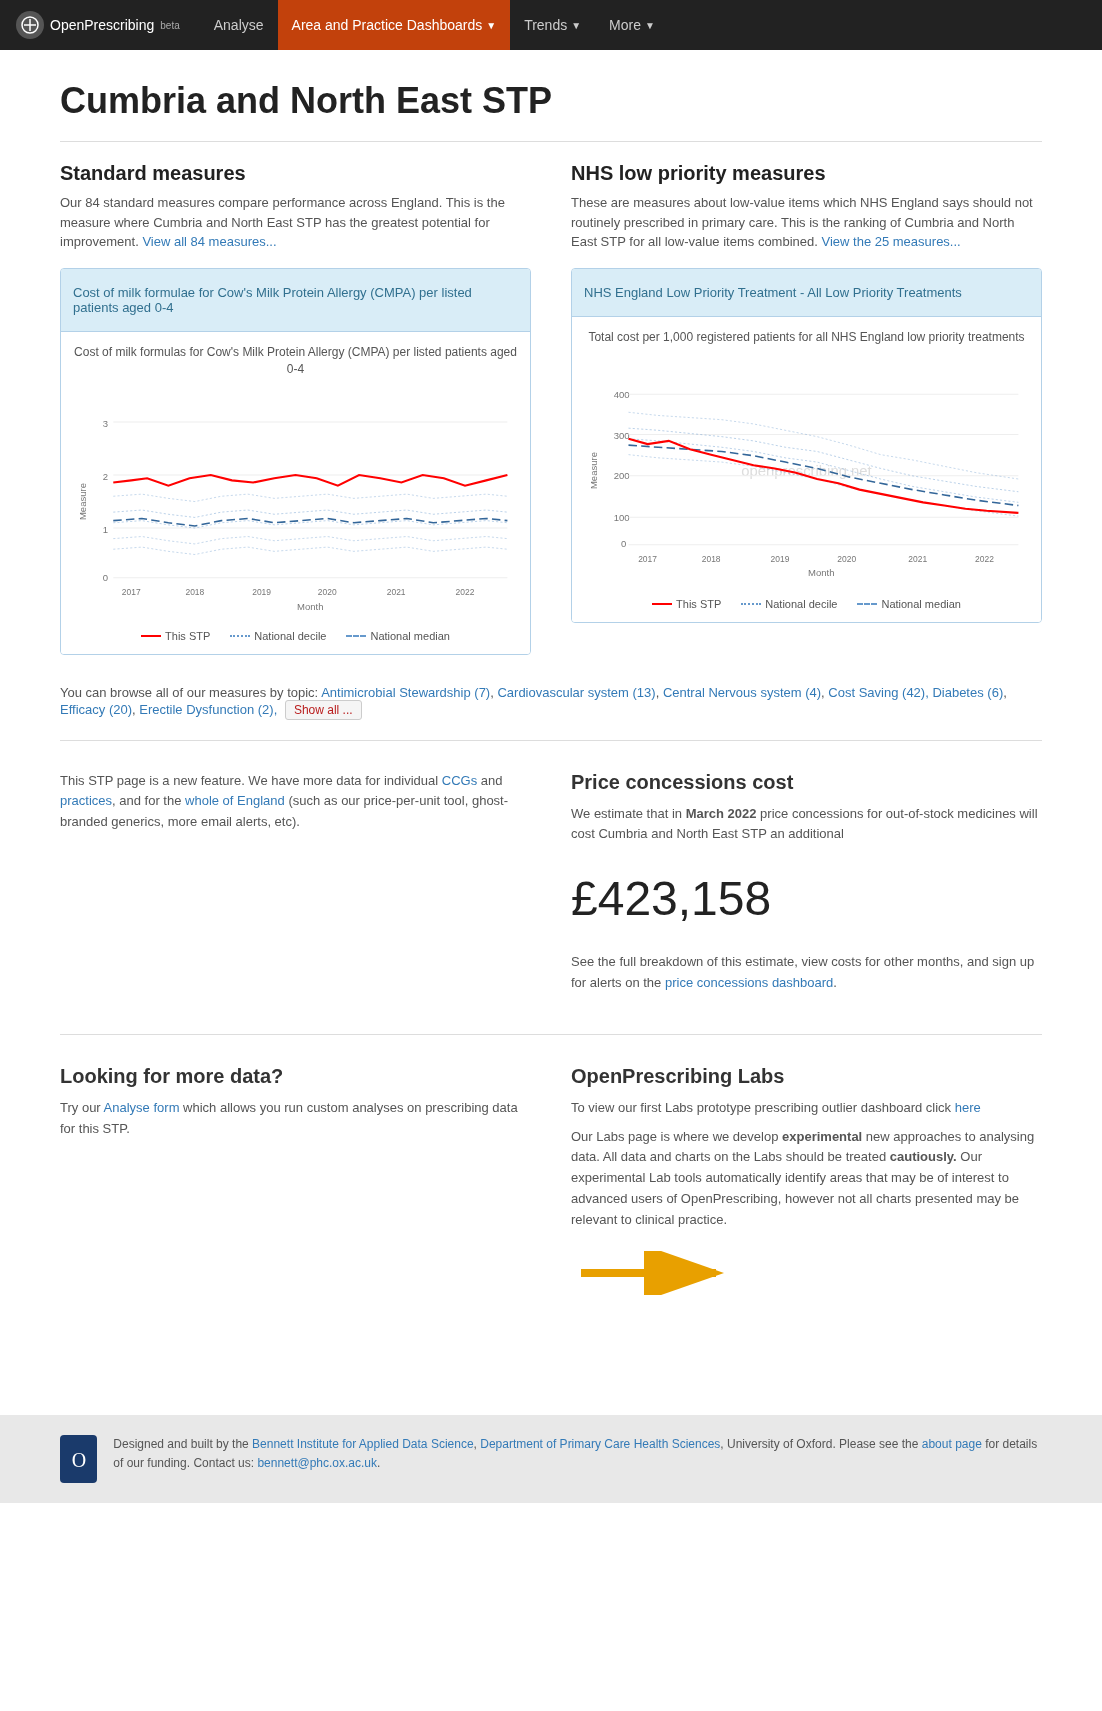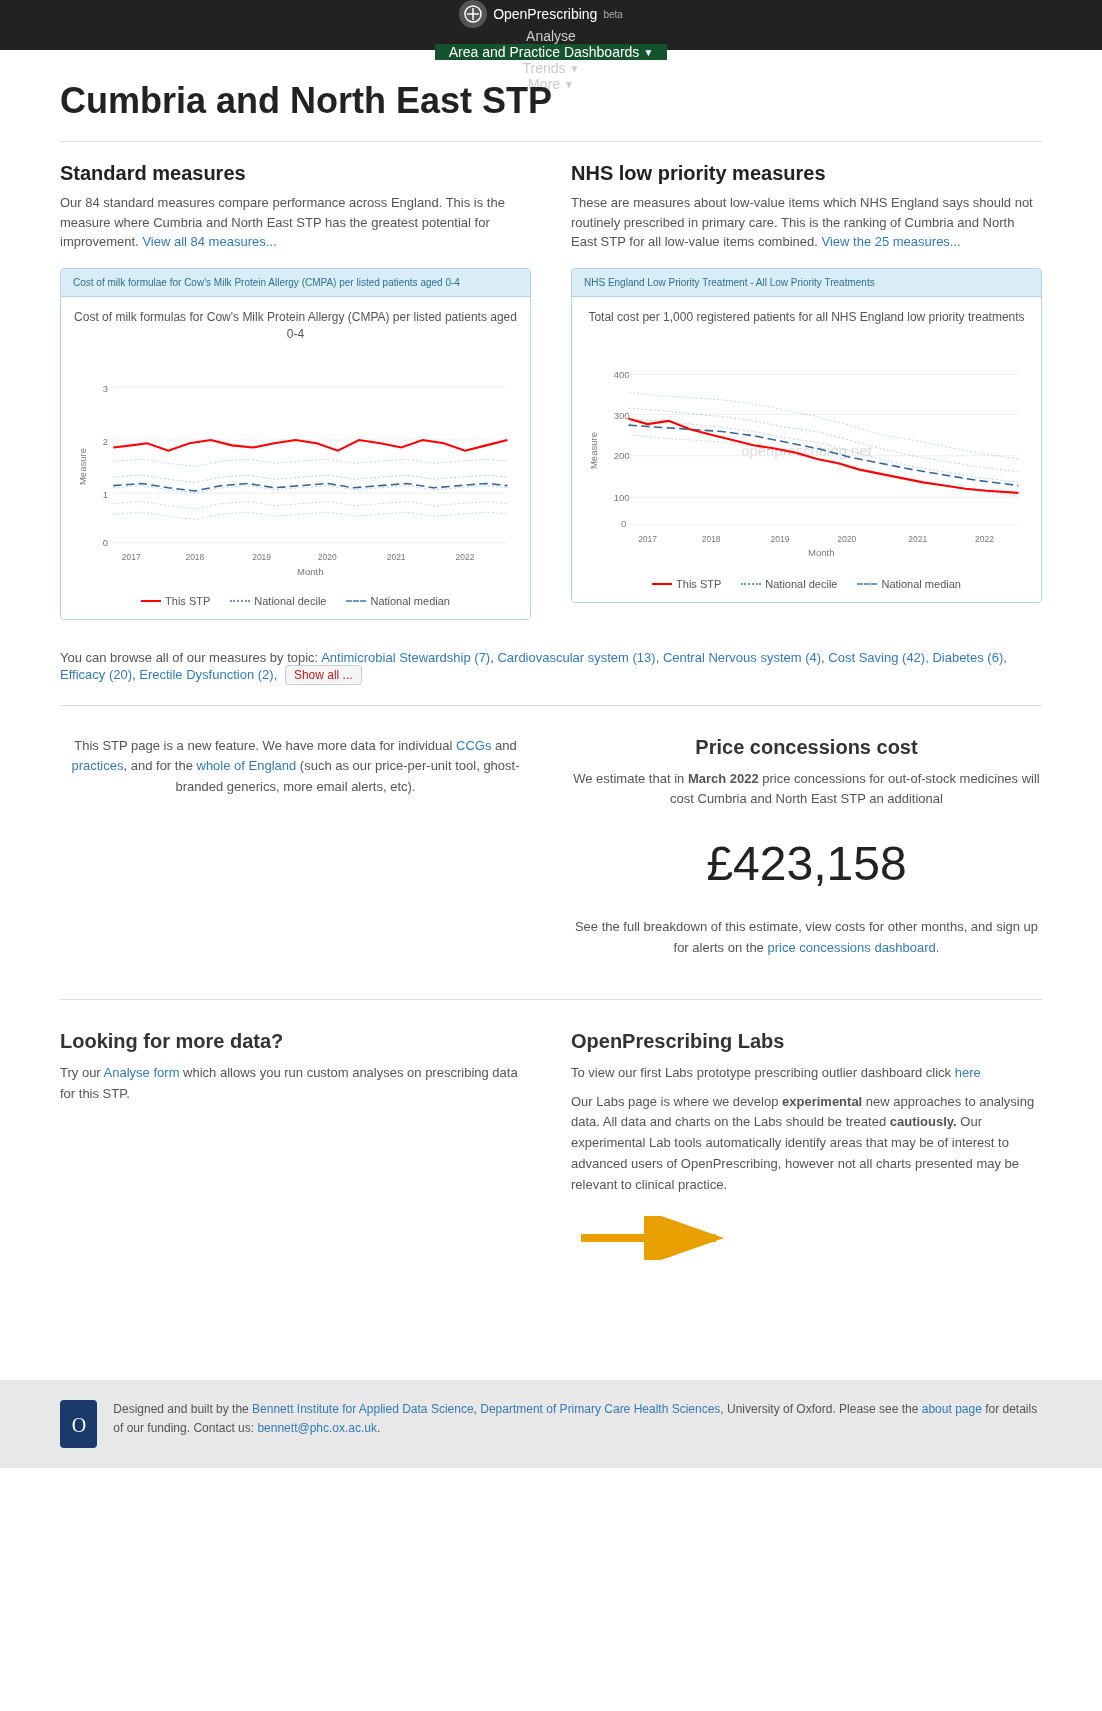--- a/index.html
+++ b/index.html
@@ -7,21 +7,20 @@
 
     
     nav {
       background: #222;
       color: #fff;
       display: flex;
       align-items: center;
       height: 50px;
       padding: 0 16px;
       gap: 0;
-      flex-direction: column;
     }
     .nav-logo {
       display: flex;
       align-items: center;
       gap: 6px;
       color: #fff;
       font-size: 14px;
       margin-right: 20px;
     }
     .nav-logo-icon {
@@ -42,21 +41,21 @@
     .nav-item {
       color: #ccc;
       padding: 0 14px;
       height: 50px;
       display: flex;
       align-items: center;
       font-size: 14px;
       cursor: pointer;
       text-decoration: none;
     }
-    .nav-item.active { background: #14532d; color: #fff; }
+    .nav-item.active { background: #c2410c; color: #fff; }
     .nav-item .caret { margin-left: 4px; font-size: 10px; }
 
     
     .main { padding: 30px 60px; }
 
     
     .page-title { font-size: 36px; font-weight: bold; color: #222; line-height: 1.15; margin-bottom: 8px; }
     .page-subtitle { font-size: 14px; color: #555; margin-bottom: 30px; }
     .page-subtitle a { color: #337ab7; text-decoration: none; }
 
@@ -72,22 +71,22 @@
     .section-desc a { color: #337ab7; text-decoration: none; }
 
     
     .chart-card {
       border: 1px solid #b3d1e8;
       border-radius: 4px;
       overflow: hidden;
     }
     .chart-card-header {
       background: #d9edf7;
-      padding: 8px 12px;
-      font-size: 10px;
+      padding: 16px 12px;
+      font-size: 13px;
       color: #31708f;
       border-bottom: 1px solid #b3d1e8;
     }
     .chart-card-body { padding: 12px; background: #fff; }
     .chart-title { font-size: 12px; color: #555; text-align: center; margin-bottom: 8px; line-height: 1.4; }
 
     
     .chart-svg { width: 100%; }
 
     
@@ -100,21 +99,21 @@
       border-radius: 3px;
       background: #f5f5f5;
       color: #b91c1c;
       font-size: 12px;
       cursor: pointer;
       margin-left: 4px;
     }
 
     
     .info-section { display: flex; gap: 40px; margin: 30px 0; }
-    .info-col { flex: 1; text-align: center; }
+    .info-col { flex: 1; }
     .info-col p { font-size: 13px; color: #555; line-height: 1.6; }
     .info-col a { color: #337ab7; text-decoration: none; }
 
     
     .price-section { }
     .price-section h2 { font-size: 20px; font-weight: bold; margin-bottom: 10px; }
     .price-section p { font-size: 13px; color: #555; line-height: 1.6; margin-bottom: 10px; }
     .price-amount { font-size: 48px; font-weight: normal; color: #222; margin: 26px 0; }
     .price-section a { color: #337ab7; text-decoration: none; }
 

